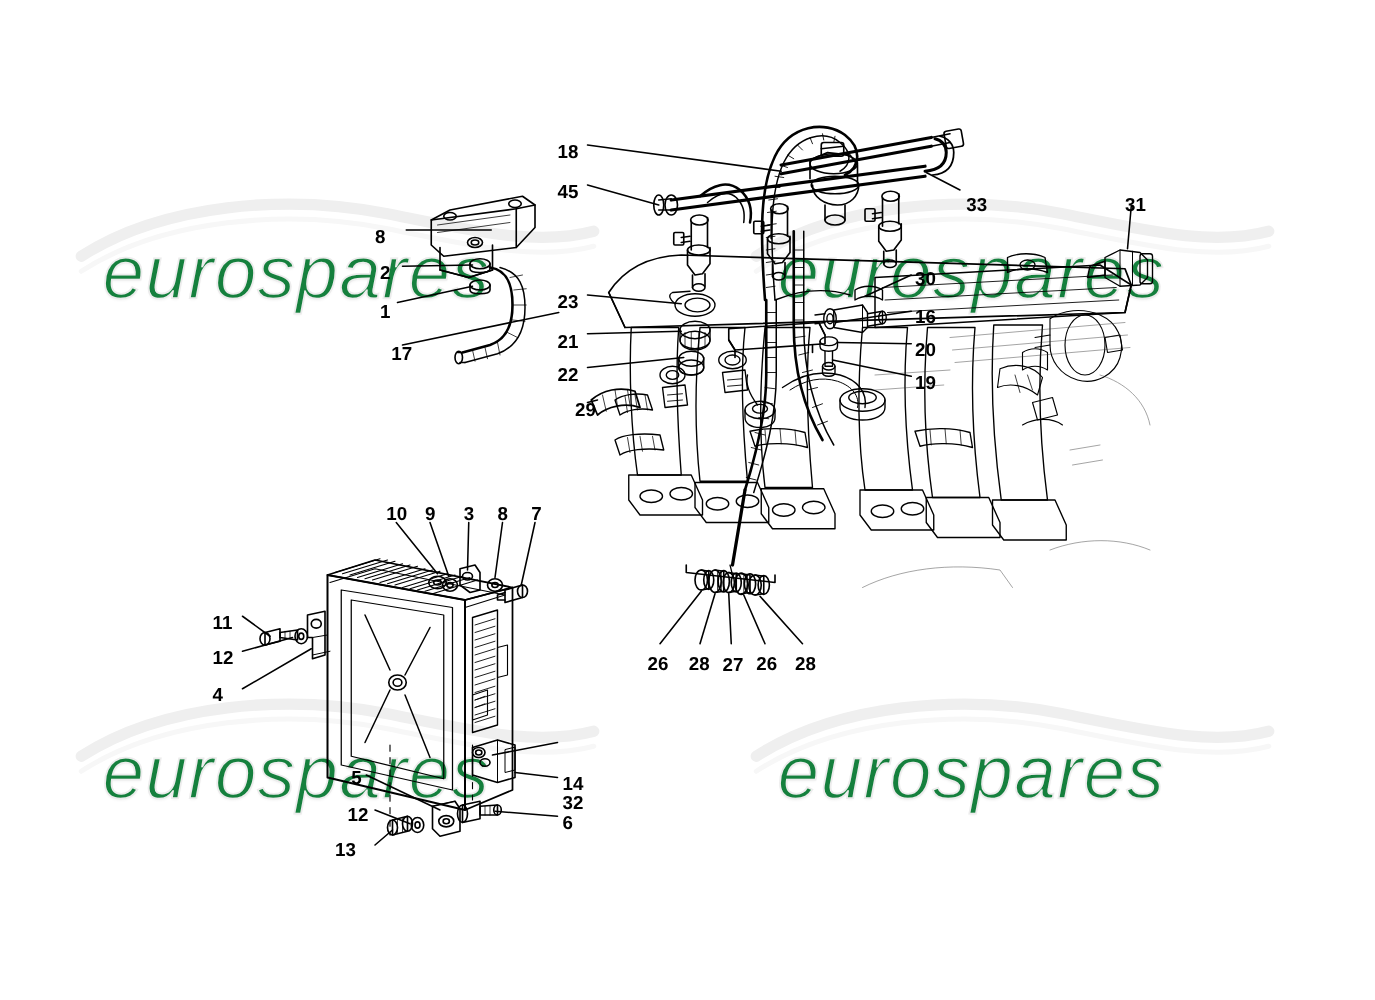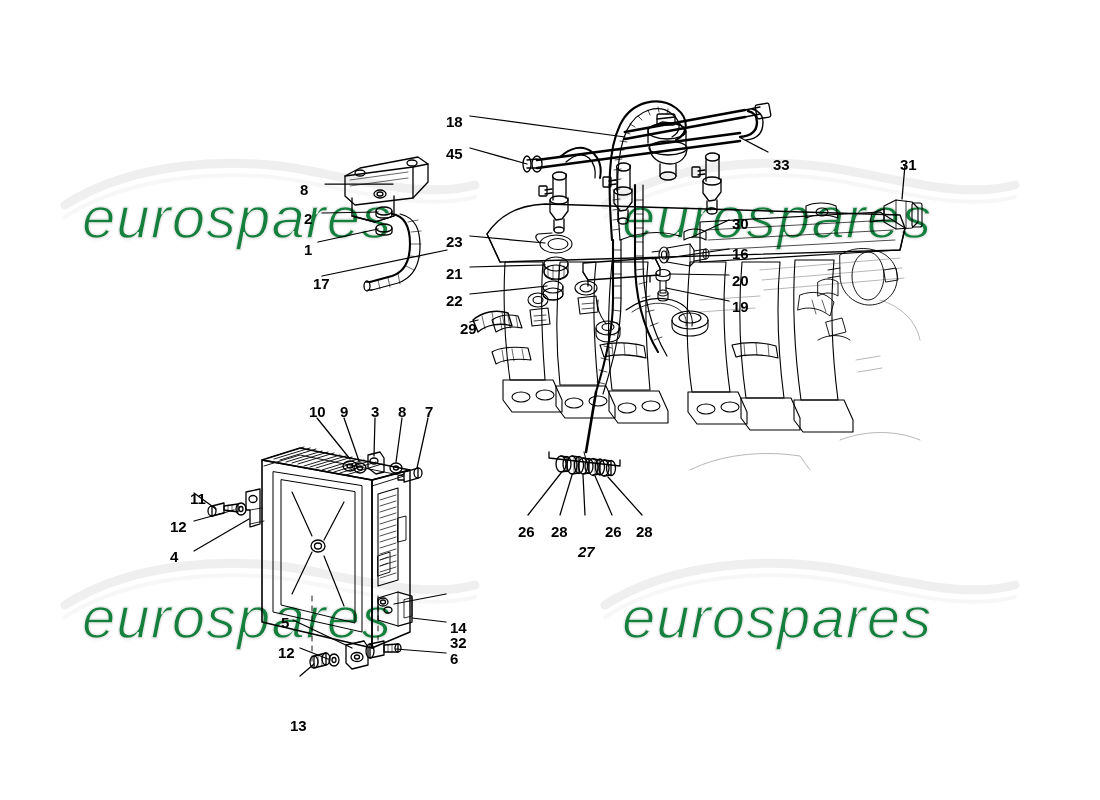--- a/index.html
+++ b/index.html
@@ -581,29 +581,29 @@
       <div class="lbl" style="left: 460px; top: 321px;">29</div>
       <div class="lbl" style="left: 732px; top: 216px;">30</div>
       <div class="lbl" style="left: 732px; top: 246px;">16</div>
       <div class="lbl" style="left: 732px; top: 273px;">20</div>
       <div class="lbl" style="left: 732px; top: 299px;">19</div>
       <div class="lbl" style="left: 309px; top: 404px;">10</div>
       <div class="lbl" style="left: 340px; top: 404px;">9</div>
       <div class="lbl" style="left: 371px; top: 404px;">3</div>
       <div class="lbl" style="left: 398px; top: 404px;">8</div>
       <div class="lbl" style="left: 425px; top: 404px;">7</div>
-      <div class="lbl" style="left: 170px; top: 491px; margin-left: 20px;">11</div>
+      <div class="lbl" style="left: 170px; top: 491px;">11</div>
       <div class="lbl" style="left: 170px; top: 519px;">12</div>
       <div class="lbl" style="left: 170px; top: 549px;">4</div>
       <div class="lbl" style="left: 450px; top: 591px; margin-top: 44px;">32</div>
       <div class="lbl" style="left: 450px; top: 620px;">14</div>
       <div class="lbl" style="left: 281px; top: 615px;">5</div>
       <div class="lbl" style="left: 278px; top: 645px;">12</div>
-      <div class="lbl" style="left: 290px; top: 673px; margin-top: 45px;">13</div>
+      <div class="lbl" style="left: 268px; top: 673px;">13</div>
       <div class="lbl" style="left: 450px; top: 651px;">6</div>
       <div class="lbl" style="left: 518px; top: 524px;">26</div>
       <div class="lbl" style="left: 551px; top: 524px;">28</div>
-      <div class="lbl" style="left: 578px; top: 544px; font-style: italic;">27</div>
+      <div class="lbl" style="left: 578px; top: 525px;">27</div>
       <div class="lbl" style="left: 605px; top: 524px;">26</div>
       <div class="lbl" style="left: 636px; top: 524px;">28</div>
     </div>
 
 </div>
 
 </body></html>

